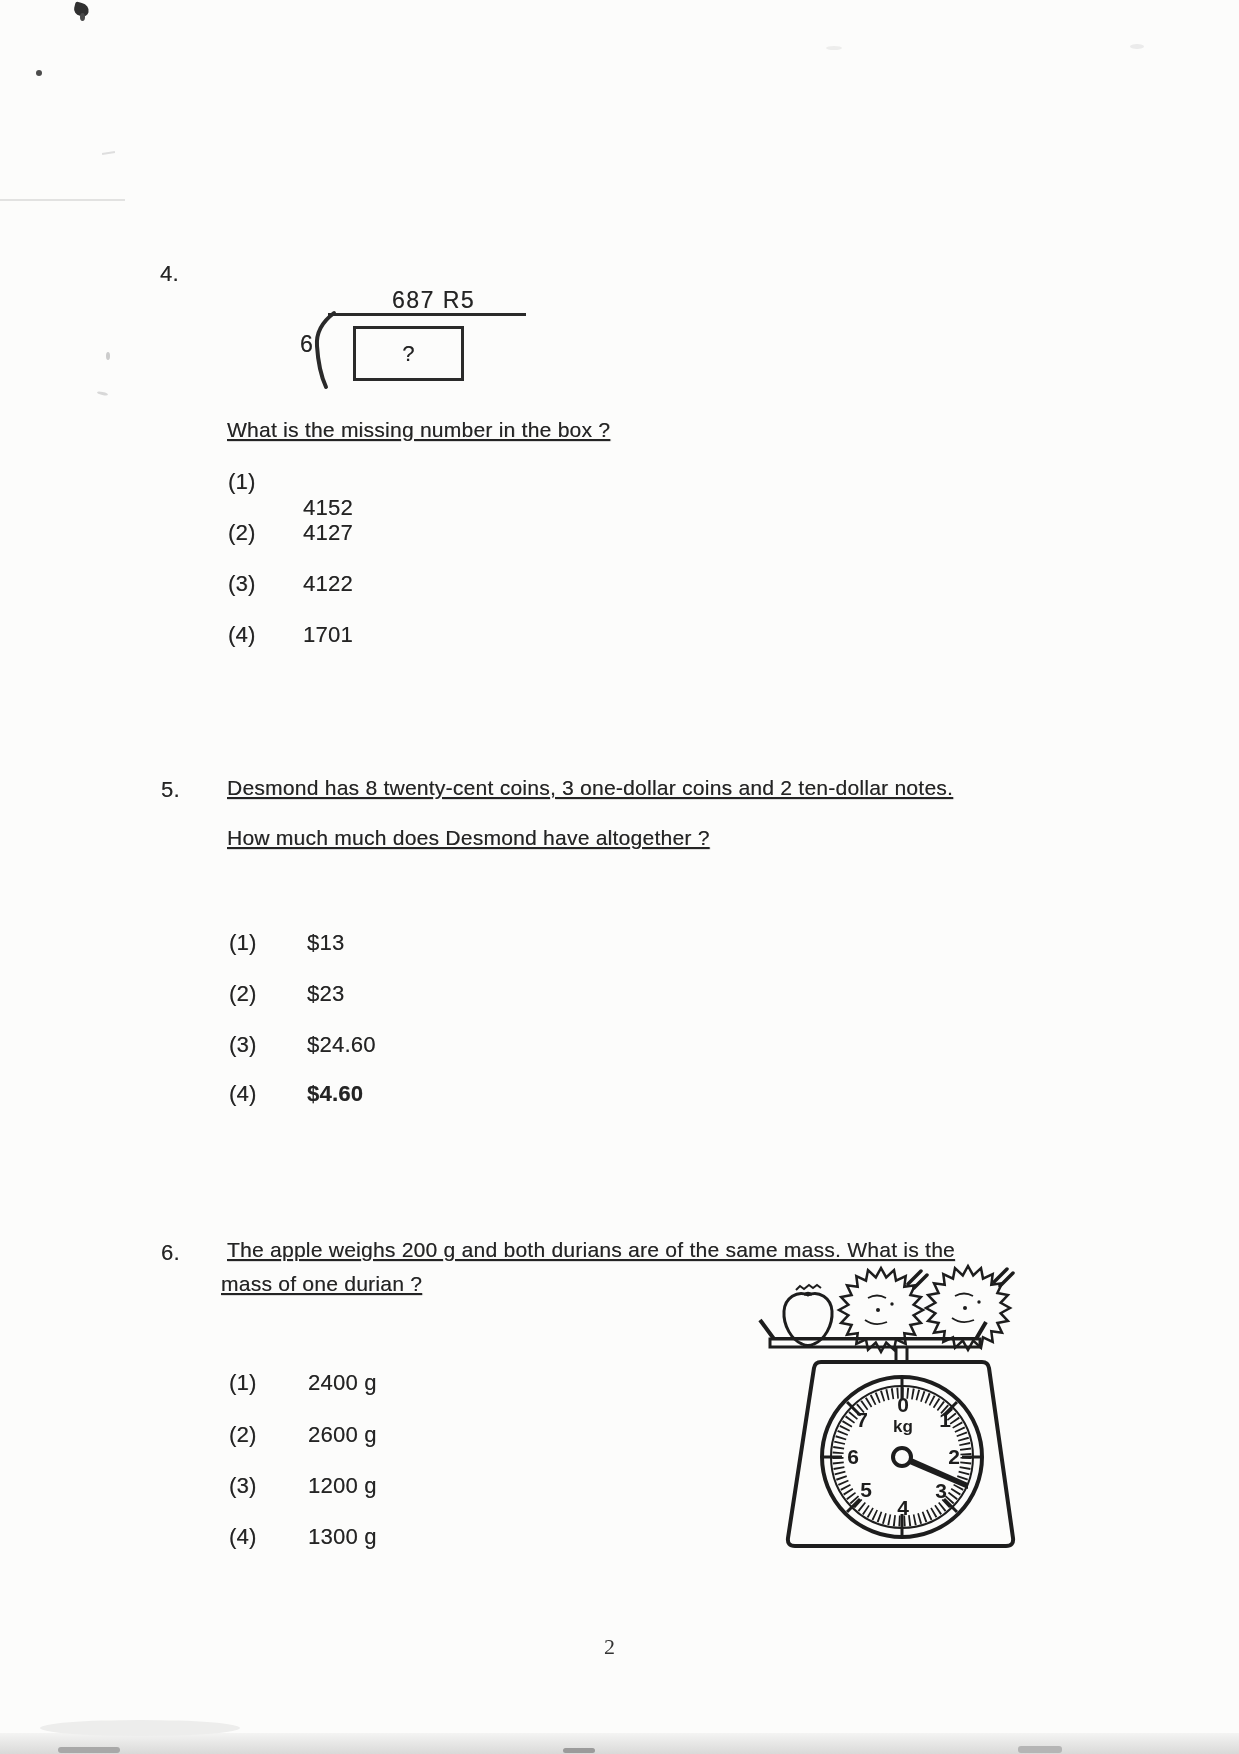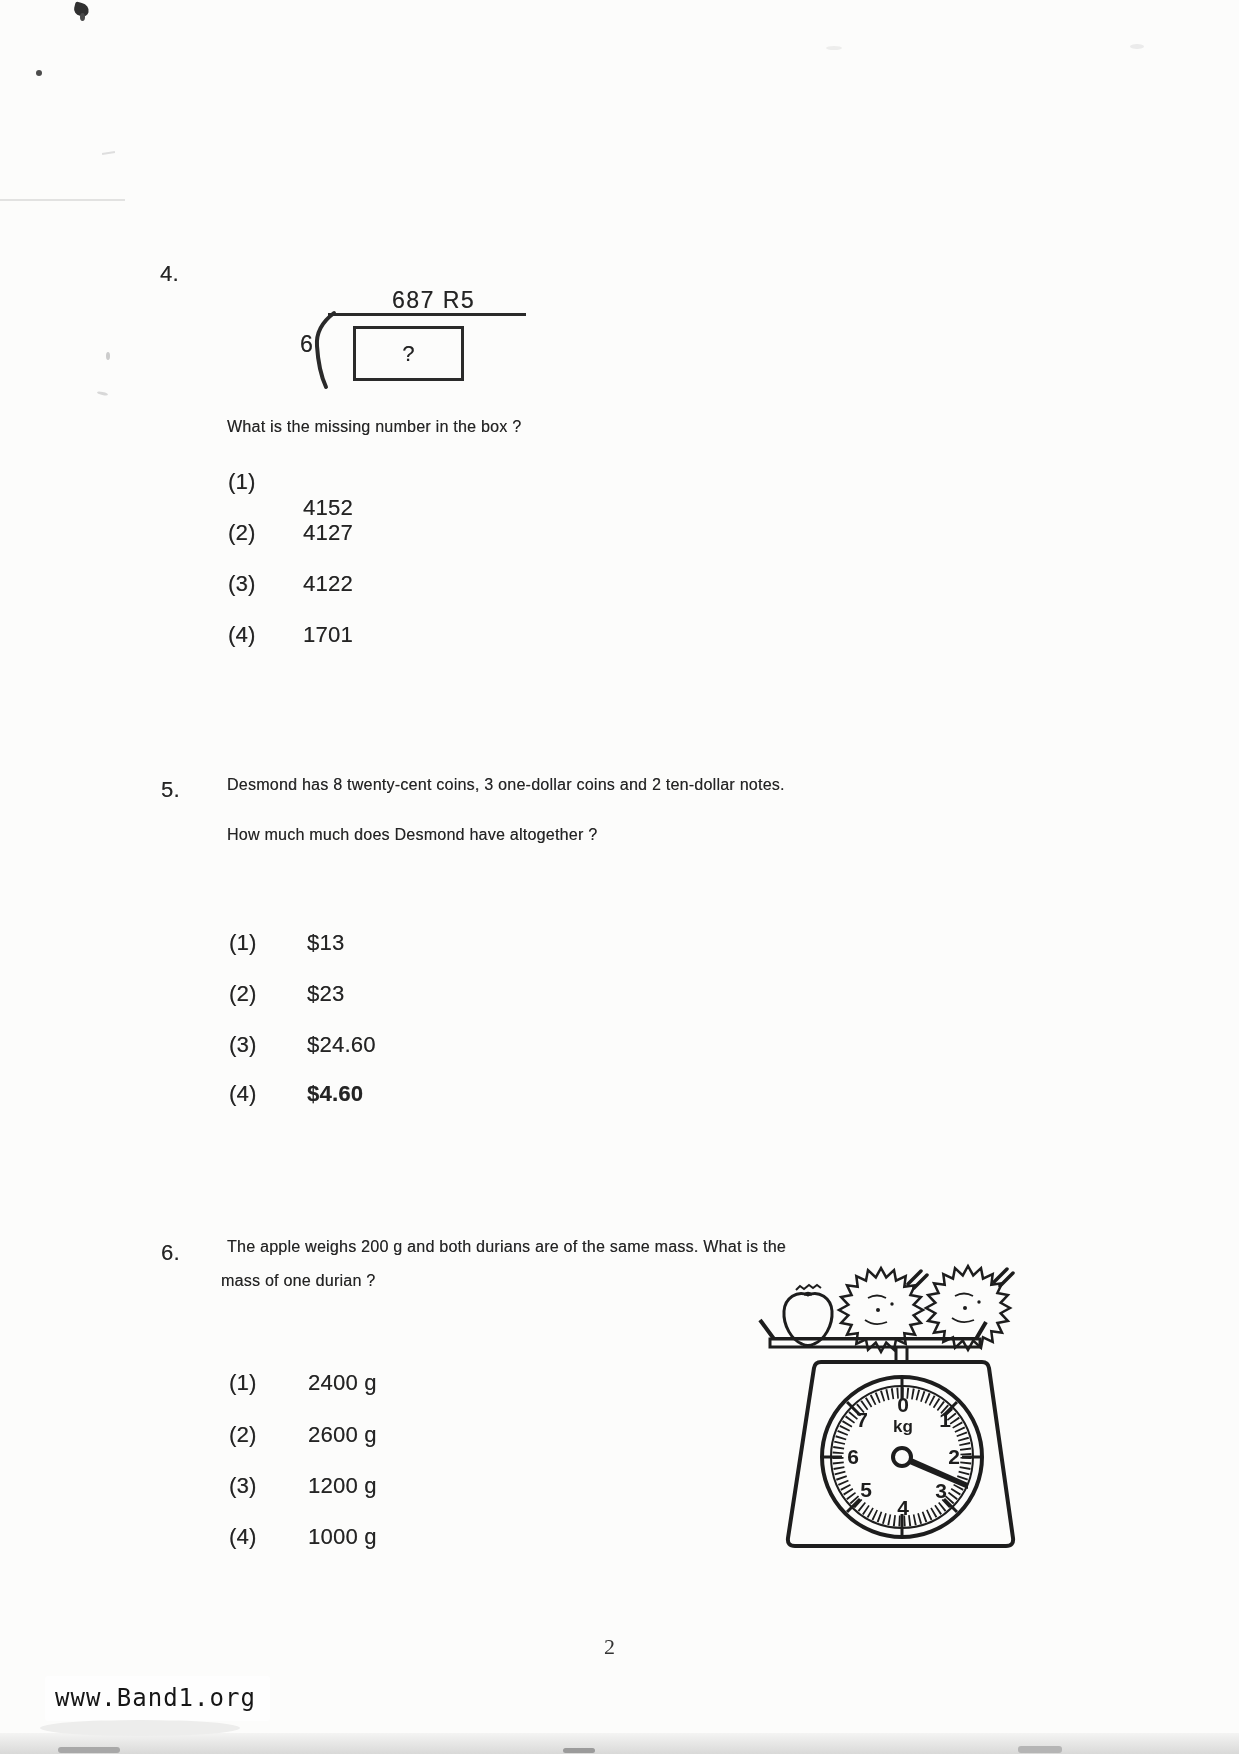--- a/index.html
+++ b/index.html
@@ -7,21 +7,21 @@
     position:relative;width:1239px;height:1754px;background:#fcfcfb;
     overflow:hidden;font-family:"Liberation Sans",sans-serif;color:#242424;
   }
   .t{
     position:absolute;white-space:nowrap;color:#242424;
     font-family:"Liberation Sans",sans-serif;
     text-shadow:0.3px 0.3px 0.5px rgba(30,30,30,.5);
     letter-spacing:.25px;
   }
   .qnum{font-size:22px;}
-  .qtext{font-size:16px;}
+  .qtext{font-size:21px;text-decoration:underline;}
   .olabel{font-size:22px;}
   .oval{font-size:22px;}
   .vinculum{position:absolute;background:#2a2a2a;}
   .dividend-box{
     position:absolute;border:3px solid #2a2a2a;display:flex;
     align-items:center;justify-content:center;background:transparent;
   }
   .artifact{position:absolute;}
   .footer-strip{
     position:absolute;left:0;bottom:0;width:1239px;height:21px;
@@ -127,21 +127,21 @@
     <div>
       <span class="t olabel" style="left:229px;top:1422px;">(2)</span>
       <span class="t oval" style="left:308px;top:1422px;">2600 g</span>
     </div>
     <div>
       <span class="t olabel" style="left:229px;top:1473px;">(3)</span>
       <span class="t oval" style="left:308px;top:1473px;">1200 g</span>
     </div>
     <div>
       <span class="t olabel" style="left:229px;top:1524px;">(4)</span>
-      <span class="t oval" style="left:308px;top:1524px;">1000 g</span>
+      <span class="t oval" style="left:308px;top:1524px;">1300 g</span>
     </div>
 
     <svg style="left:680px;top:1262px;" width="345" height="300" viewBox="0 0 345 300">
 
       <g>
         <path d="M80,58 L94,77 L296,77 L306,60" fill="none" stroke="#1d1d1d" stroke-width="4" stroke-linejoin="round"></path>
         <rect x="90" y="77" width="210" height="8" fill="#fcfcfb" stroke="#1d1d1d" stroke-width="3"></rect>
         <line x1="216" y1="85" x2="216" y2="104" stroke="#1d1d1d" stroke-width="3"></line>
         <line x1="227" y1="85" x2="227" y2="104" stroke="#1d1d1d" stroke-width="3"></line>
       </g>
@@ -199,19 +199,18 @@
 
         <g>
           <polygon points="220,191 288,221 288,227 220,198" fill="#1d1d1d"></polygon>
           <circle cx="222" cy="195" r="9" fill="#fcfcfb" stroke="#1d1d1d" stroke-width="4"></circle>
         </g>
       </g>
     </svg>
   </div>
 
   <span class="pagenum">2</span>
-  <div class="watermark">www.Band1.org</div>
   <div class="footer-strip"></div>
   <div class="artifact" style="left:40px;top:1720px;width:200px;height:16px;background:#ededec;border-radius:50%;"></div>
   <div class="artifact" style="left:58px;top:1747px;width:62px;height:6px;background:#a8a8a8;border-radius:3px;"></div>
   <div class="artifact" style="left:563px;top:1748px;width:32px;height:5px;background:#9b9b9b;border-radius:3px;"></div>
   <div class="artifact" style="left:1018px;top:1746px;width:44px;height:7px;background:#b5b5b5;border-radius:3px;"></div>
 </div>
 
 </body></html>

